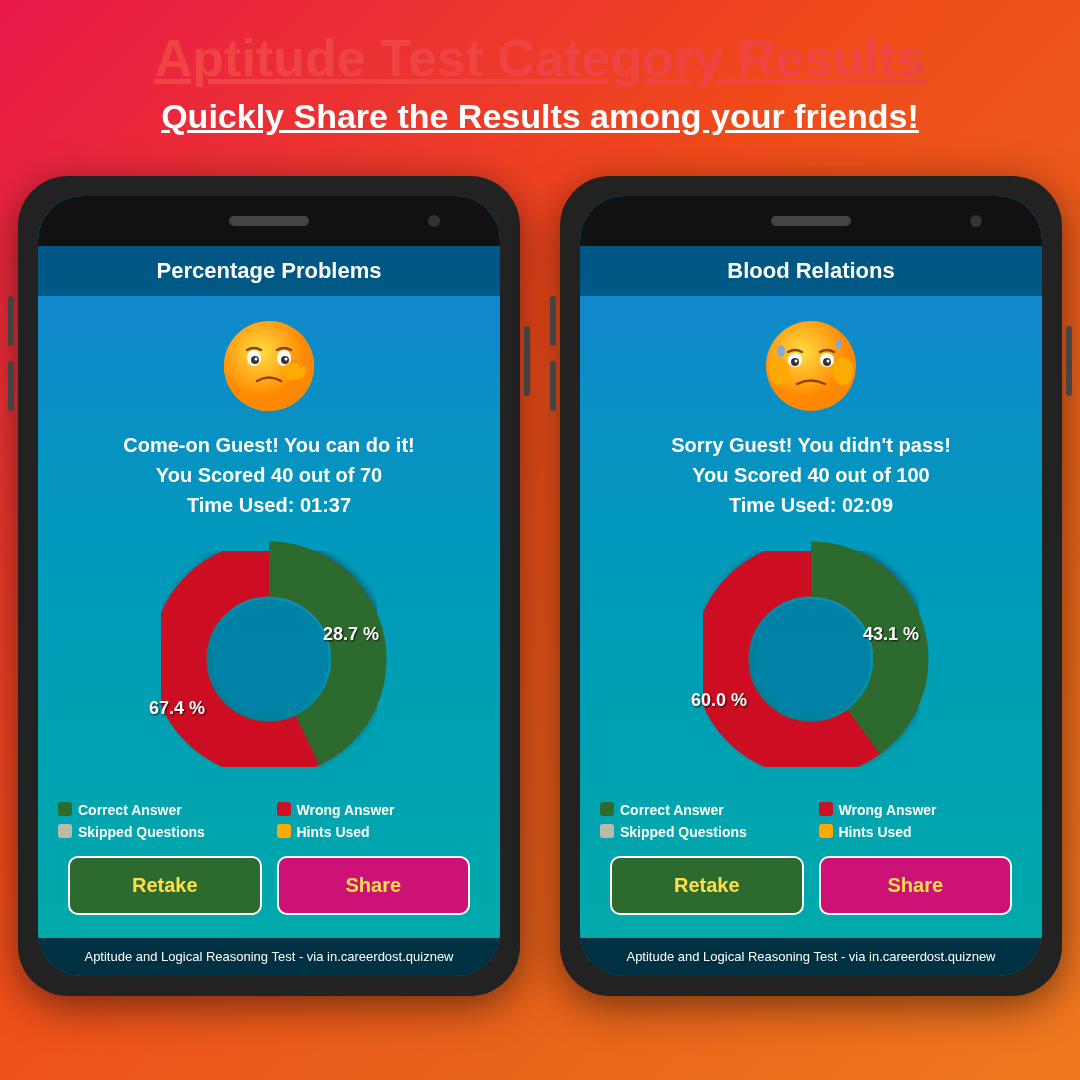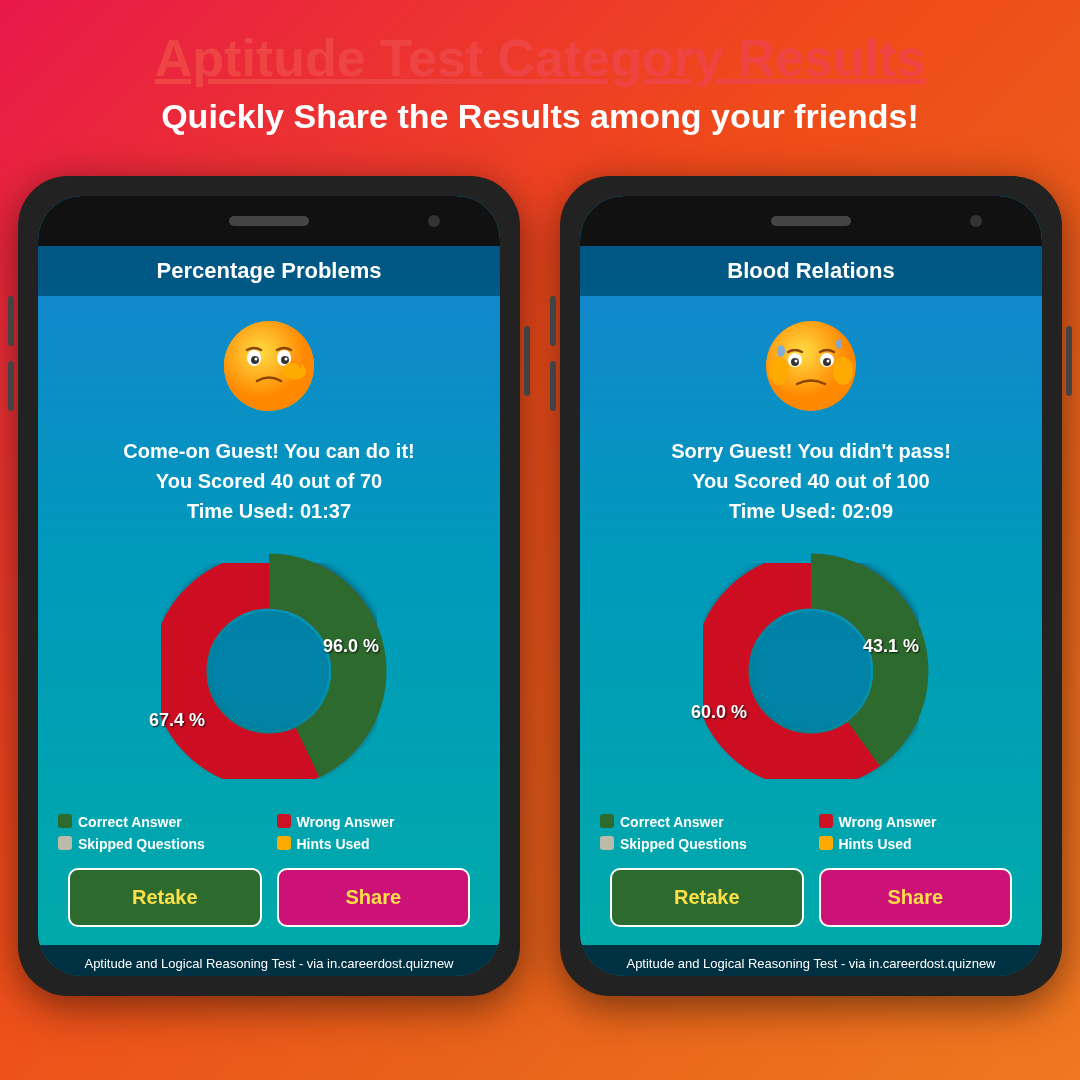--- a/index.html
+++ b/index.html
@@ -22,20 +22,21 @@
       font-size: 52px;
       font-weight: 900;
       color: #ef4444;
       text-decoration: underline;
       line-height: 1.1;
     }
     .header-subtitle {
       font-size: 34px;
       font-weight: 800;
       color: white;
+      text-decoration: underline;
       margin-top: 10px;
     }
 
     .phones-container {
       display: flex;
       gap: 40px;
       padding: 20px 40px;
       justify-content: center;
     }
 
@@ -132,21 +133,21 @@
       line-height: 1;
       margin: 5px 0;
     }
 
     .result-text {
       text-align: center;
       color: white;
       font-weight: 800;
       font-size: 20px;
       line-height: 1.5;
-      margin: 10px 0;
+      margin: 4px 0;
     }
 
     .chart-container {
       width: 260px;
       height: 260px;
       position: relative;
       margin: 5px auto;
     }
 
     .donut-svg {
@@ -283,21 +284,21 @@
               <filter id="shadow1">
                 <feDropShadow dx="2" dy="2" stdDeviation="3" flood-opacity="0.3"></feDropShadow>
               </filter>
             </defs>
 
             <circle cx="130" cy="130" r="90" fill="none" stroke="#cc1122" stroke-width="55" stroke-dasharray="565.5" stroke-dashoffset="0" transform="rotate(-90 130 130)" filter="url(#shadow1)"></circle>
             <circle cx="130" cy="130" r="90" fill="none" stroke="#2d6a2d" stroke-width="55" stroke-dasharray="242.5 323" stroke-dashoffset="0" transform="rotate(-90 130 130)"></circle>
 
             <circle cx="130" cy="130" r="60" fill="rgba(0,120,160,0.7)"></circle>
           </svg>
-          <div class="chart-label" style="right: 20px; top: 95px;">96.0 %</div>
+          <div class="chart-label" style="right: 20px; top: 95px;">28.7 %</div>
           <div class="chart-label" style="left: 10px; bottom: 70px;">67.4 %</div>
         </div>
 
         <div class="legend">
           <div class="legend-item">
             <div class="legend-dot" style="background:#2d6a2d;"></div>
             <span>Correct Answer</span>
           </div>
           <div class="legend-item">
             <div class="legend-dot" style="background:#cc1122;"></div>

